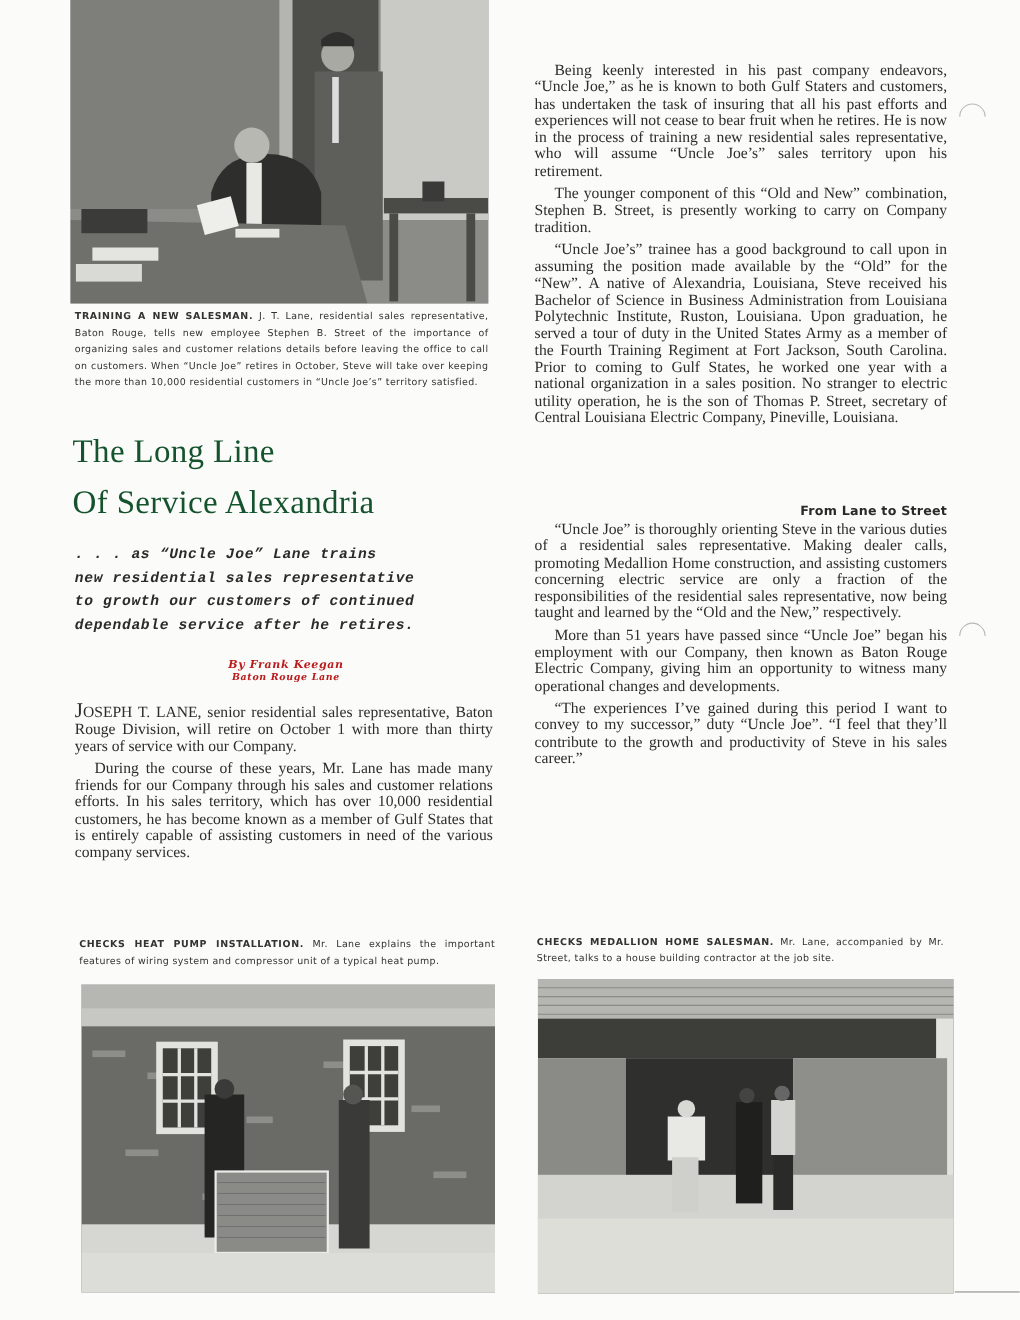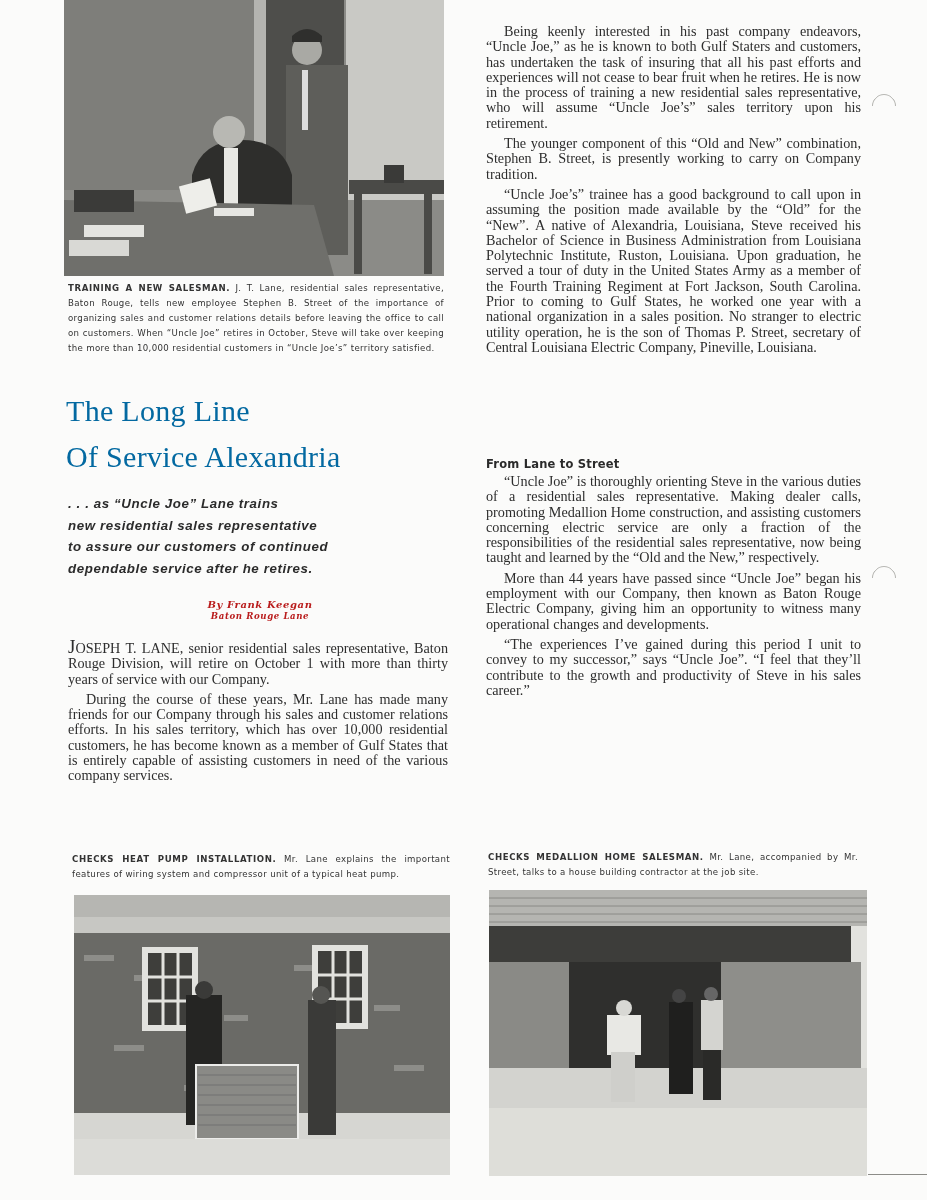--- a/index.html
+++ b/index.html
@@ -17,25 +17,25 @@
 
   .caption {
     font-family: "DejaVu Sans", sans-serif;
     font-size: 8.6px; line-height: 15px; letter-spacing: 0.35px;
     color: #333; text-align: justify;
   }
   .caption b { font-weight: bold; letter-spacing: 0.6px; }
 
   .title {
     font-family: "Liberation Serif", serif;
-    font-size: 30px; line-height: 46px; color: #0369a1;
+    font-size: 30px; line-height: 46px; color: #14532d;
     letter-spacing: 0.3px;
   }
   .deck {
-    font-family: Liberation Sans, sans-serif;
+    font-family: Liberation Mono, monospace;
     font-style: italic; font-weight: bold;
     font-size: 13.3px; line-height: 21.5px; color: #2b2b2b;
     letter-spacing: 0.6px;
   }
   .byline {
     font-family: "DejaVu Serif", serif;
     font-style: italic; font-weight: bold;
     text-align: center; color: #b91c1c;
   }
   .byline .n { font-size: 10px; line-height: 13px; letter-spacing: 0.6px; }
@@ -44,21 +44,21 @@
   .body {
     font-family: "Liberation Serif", serif;
     font-size: 14.2px; line-height: 15.3px; color: #2d2d2d;
     text-align: justify;
   }
   .body p { margin: 0 0 5px 0; text-indent: 18px; }
   .body p.first { text-indent: 0; }
   .dropcap { font-size: 19px; line-height: 15px; }
   .subhead {
     font-family: "DejaVu Sans", sans-serif; font-weight: bold;
-    font-size: 11.5px; text-align: left; color: #2a2a2a;
+    font-size: 11.5px; text-align: right; color: #2a2a2a;
     letter-spacing: 0.2px;
   }
   .punch {
     position: absolute; width: 22px; height: 22px;
     border: 1.6px solid #b8b8b4; border-radius: 50%;
     border-bottom-color: transparent; border-left-color: transparent;
     transform: rotate(-45deg);
   }
 </style>
 </head>
@@ -100,46 +100,46 @@
 </div>
 
 <div class="abs title" style="left:66px; top:388px; width:390px;">
   <div>The Long Line</div>
   <div>Of Service Alexandria</div>
 </div>
 
 <div class="abs deck" style="left:68px; top:493px; width:380px;">
   <div>. . . as “Uncle Joe” Lane trains</div>
   <div>new residential sales representative</div>
-  <div>to assure our customers of continued</div>
+  <div>to growth our customers of continued</div>
   <div>dependable service after he retires.</div>
 </div>
 
 <div class="abs byline" style="left:150px; top:598px; width:220px;">
   <div class="n">By Frank Keegan</div>
   <div class="r">Baton Rouge Lane</div>
 </div>
 
 <div class="abs body" style="left:68px; top:639px; width:380px;">
   <p class="first"><span class="dropcap">J</span><span>OSEPH T. LANE, senior residential sales representative, Baton Rouge Division, will retire on October 1 with more than thirty years of service with our Company.</span></p>
   <p>During the course of these years, Mr. Lane has made many friends for our Company through his sales and customer relations efforts. In his sales territory, which has over 10,000 residential customers, he has become known as a member of Gulf States that is entirely capable of assisting customers in need of the various company services.</p>
 </div>
 
-<div class="abs body" style="left:486px; top:24px; width:375px;">
+<div class="abs body" style="left:486px; top:57px; width:375px;">
   <p>Being keenly interested in his past company endeavors, “Uncle Joe,” as he is known to both Gulf Staters and customers, has undertaken the task of insuring that all his past efforts and experiences will not cease to bear fruit when he retires. He is now in the process of training a new residential sales representative, who will assume “Uncle Joe’s” sales territory upon his retirement.</p>
   <p>The younger component of this “Old and New” combination, Stephen B. Street, is presently working to carry on Company tradition.</p>
   <p>“Uncle Joe’s” trainee has a good background to call upon in assuming the position made available by the “Old” for the “New”. A native of Alexandria, Louisiana, Steve received his Bachelor of Science in Business Administration from Louisiana Polytechnic Institute, Ruston, Louisiana. Upon graduation, he served a tour of duty in the United States Army as a member of the Fourth Training Regiment at Fort Jackson, South Carolina. Prior to coming to Gulf States, he worked one year with a national organization in a sales position. No stranger to electric utility operation, he is the son of Thomas P. Street, secretary of Central Louisiana Electric Company, Pineville, Louisiana.</p>
 </div>
 
 <div class="abs subhead" style="left:486px; top:457px; width:375px;">From Lane to Street</div>
 
 <div class="abs body" style="left:486px; top:474px; width:375px;">
   <p>“Uncle Joe” is thoroughly orienting Steve in the various duties of a residential sales representative. Making dealer calls, promoting Medallion Home construction, and assisting customers concerning electric service are only a fraction of the responsibilities of the residential sales representative, now being taught and learned by the “Old and the New,” respectively.</p>
-  <p>More than 44 years have passed since “Uncle Joe” began his employment with our Company, then known as Baton Rouge Electric Company, giving him an opportunity to witness many operational changes and developments.</p>
-  <p>“The experiences I’ve gained during this period I unit to convey to my successor,” says “Uncle Joe”. “I feel that they’ll contribute to the growth and productivity of Steve in his sales career.”</p>
+  <p>More than 51 years have passed since “Uncle Joe” began his employment with our Company, then known as Baton Rouge Electric Company, giving him an opportunity to witness many operational changes and developments.</p>
+  <p>“The experiences I’ve gained during this period I want to convey to my successor,” duty “Uncle Joe”. “I feel that they’ll contribute to the growth and productivity of Steve in his sales career.”</p>
 </div>
 
 <div class="abs caption" style="left:72px; top:852px; width:378px;">
   <b>CHECKS HEAT PUMP INSTALLATION.</b><span> Mr. Lane explains the important features of wiring system and compressor unit of a typical heat pump.</span>
 </div>
 <div class="abs caption" style="left:488px; top:850px; width:370px;">
   <b>CHECKS MEDALLION HOME SALESMAN.</b><span> Mr. Lane, accompanied by Mr. Street, talks to a house building contractor at the job site.</span>
 </div>
 
 <div class="photo" style="left:74px; top:895px; width:376px; height:280px;">

